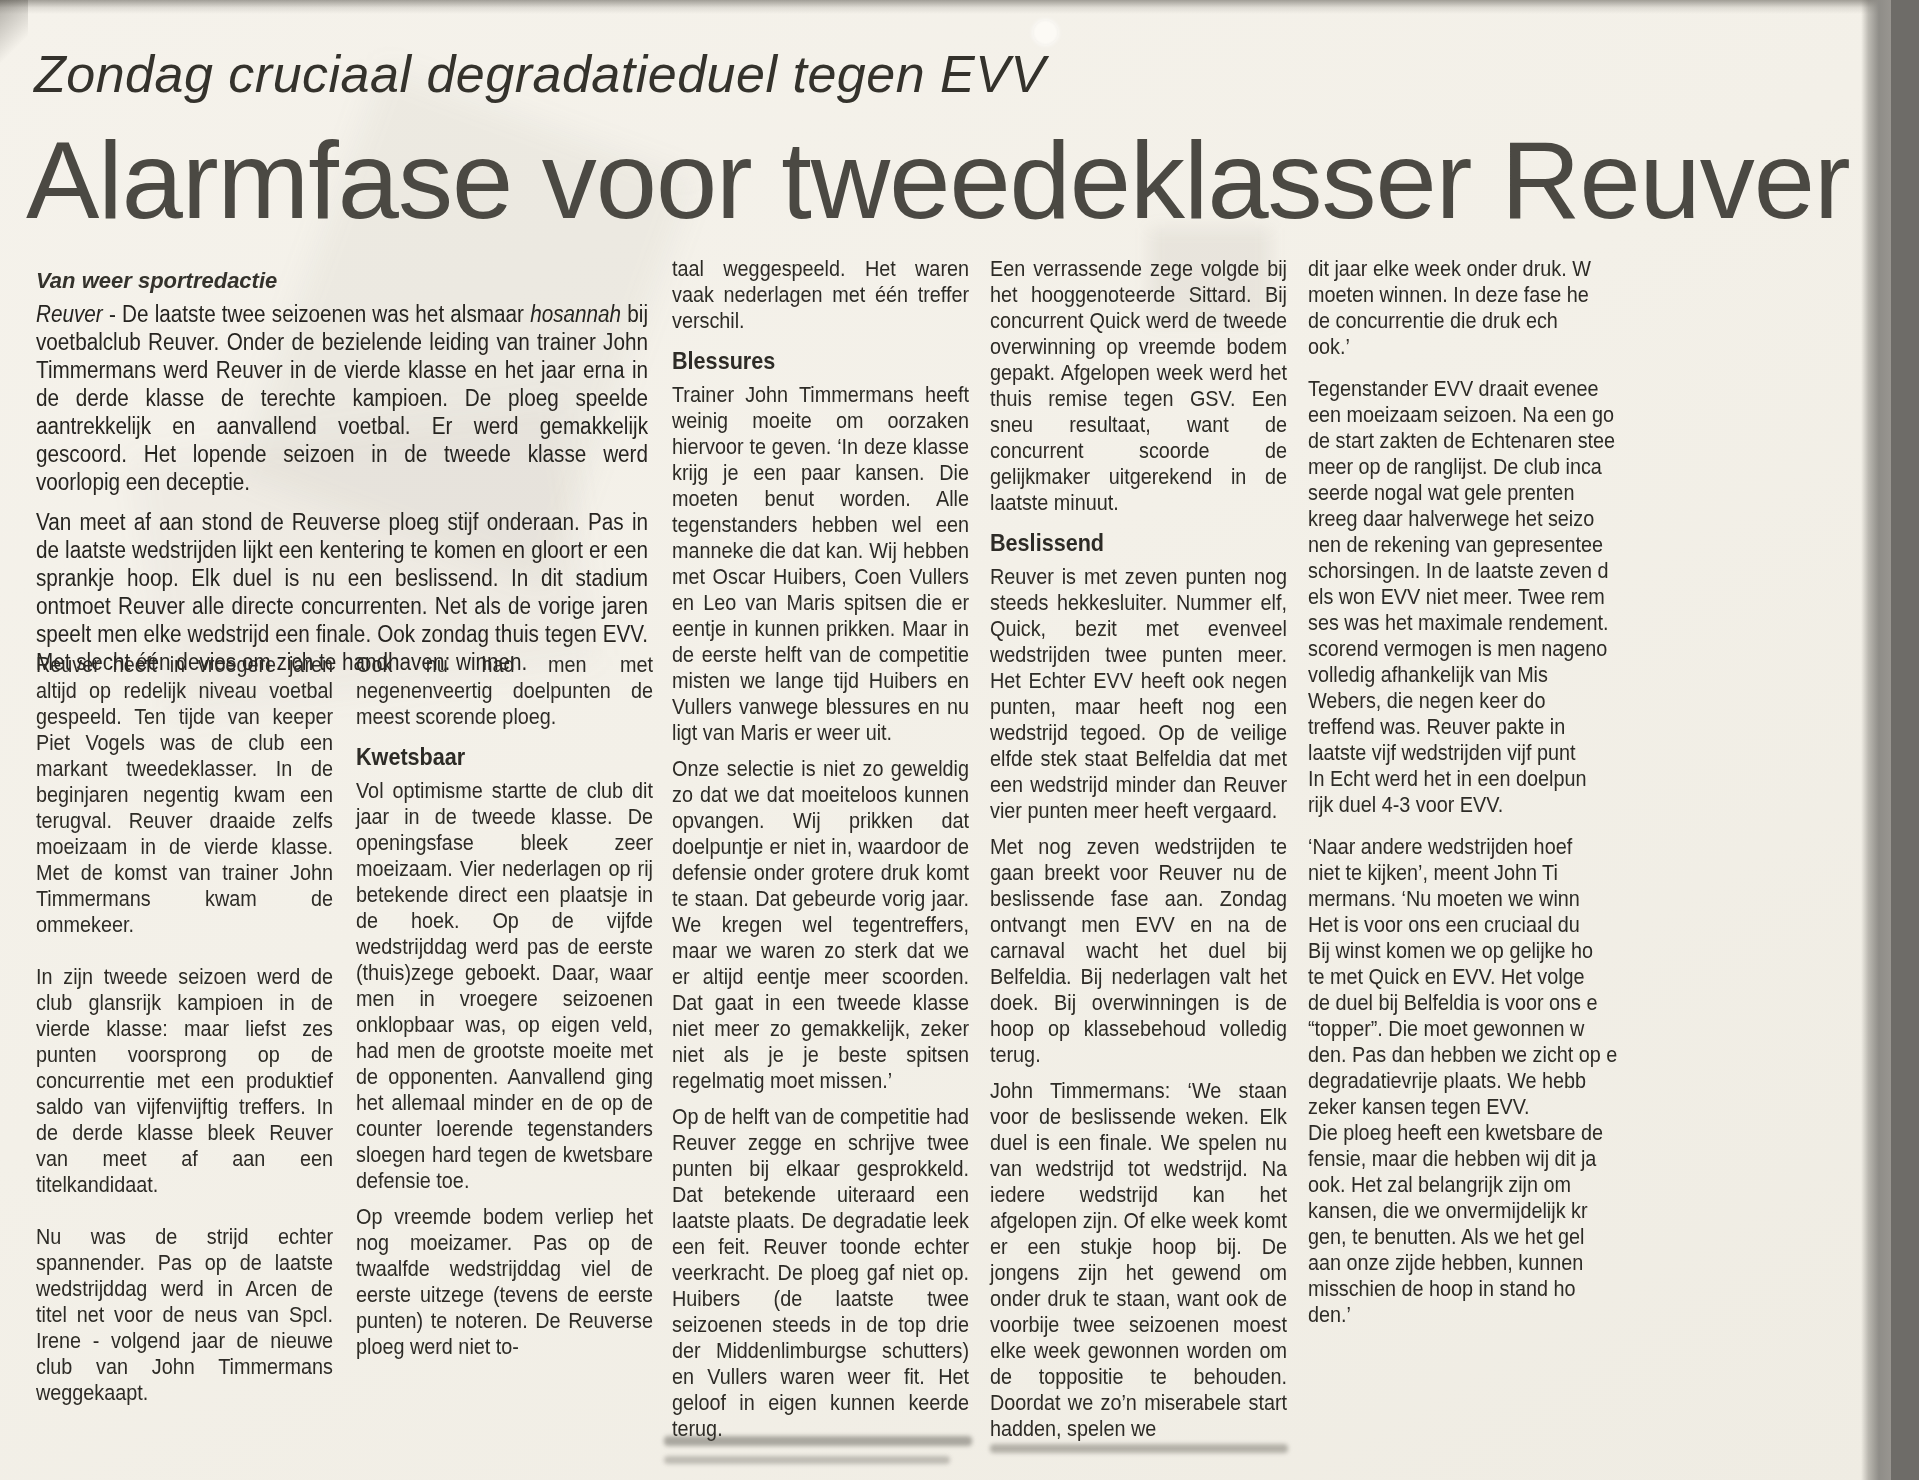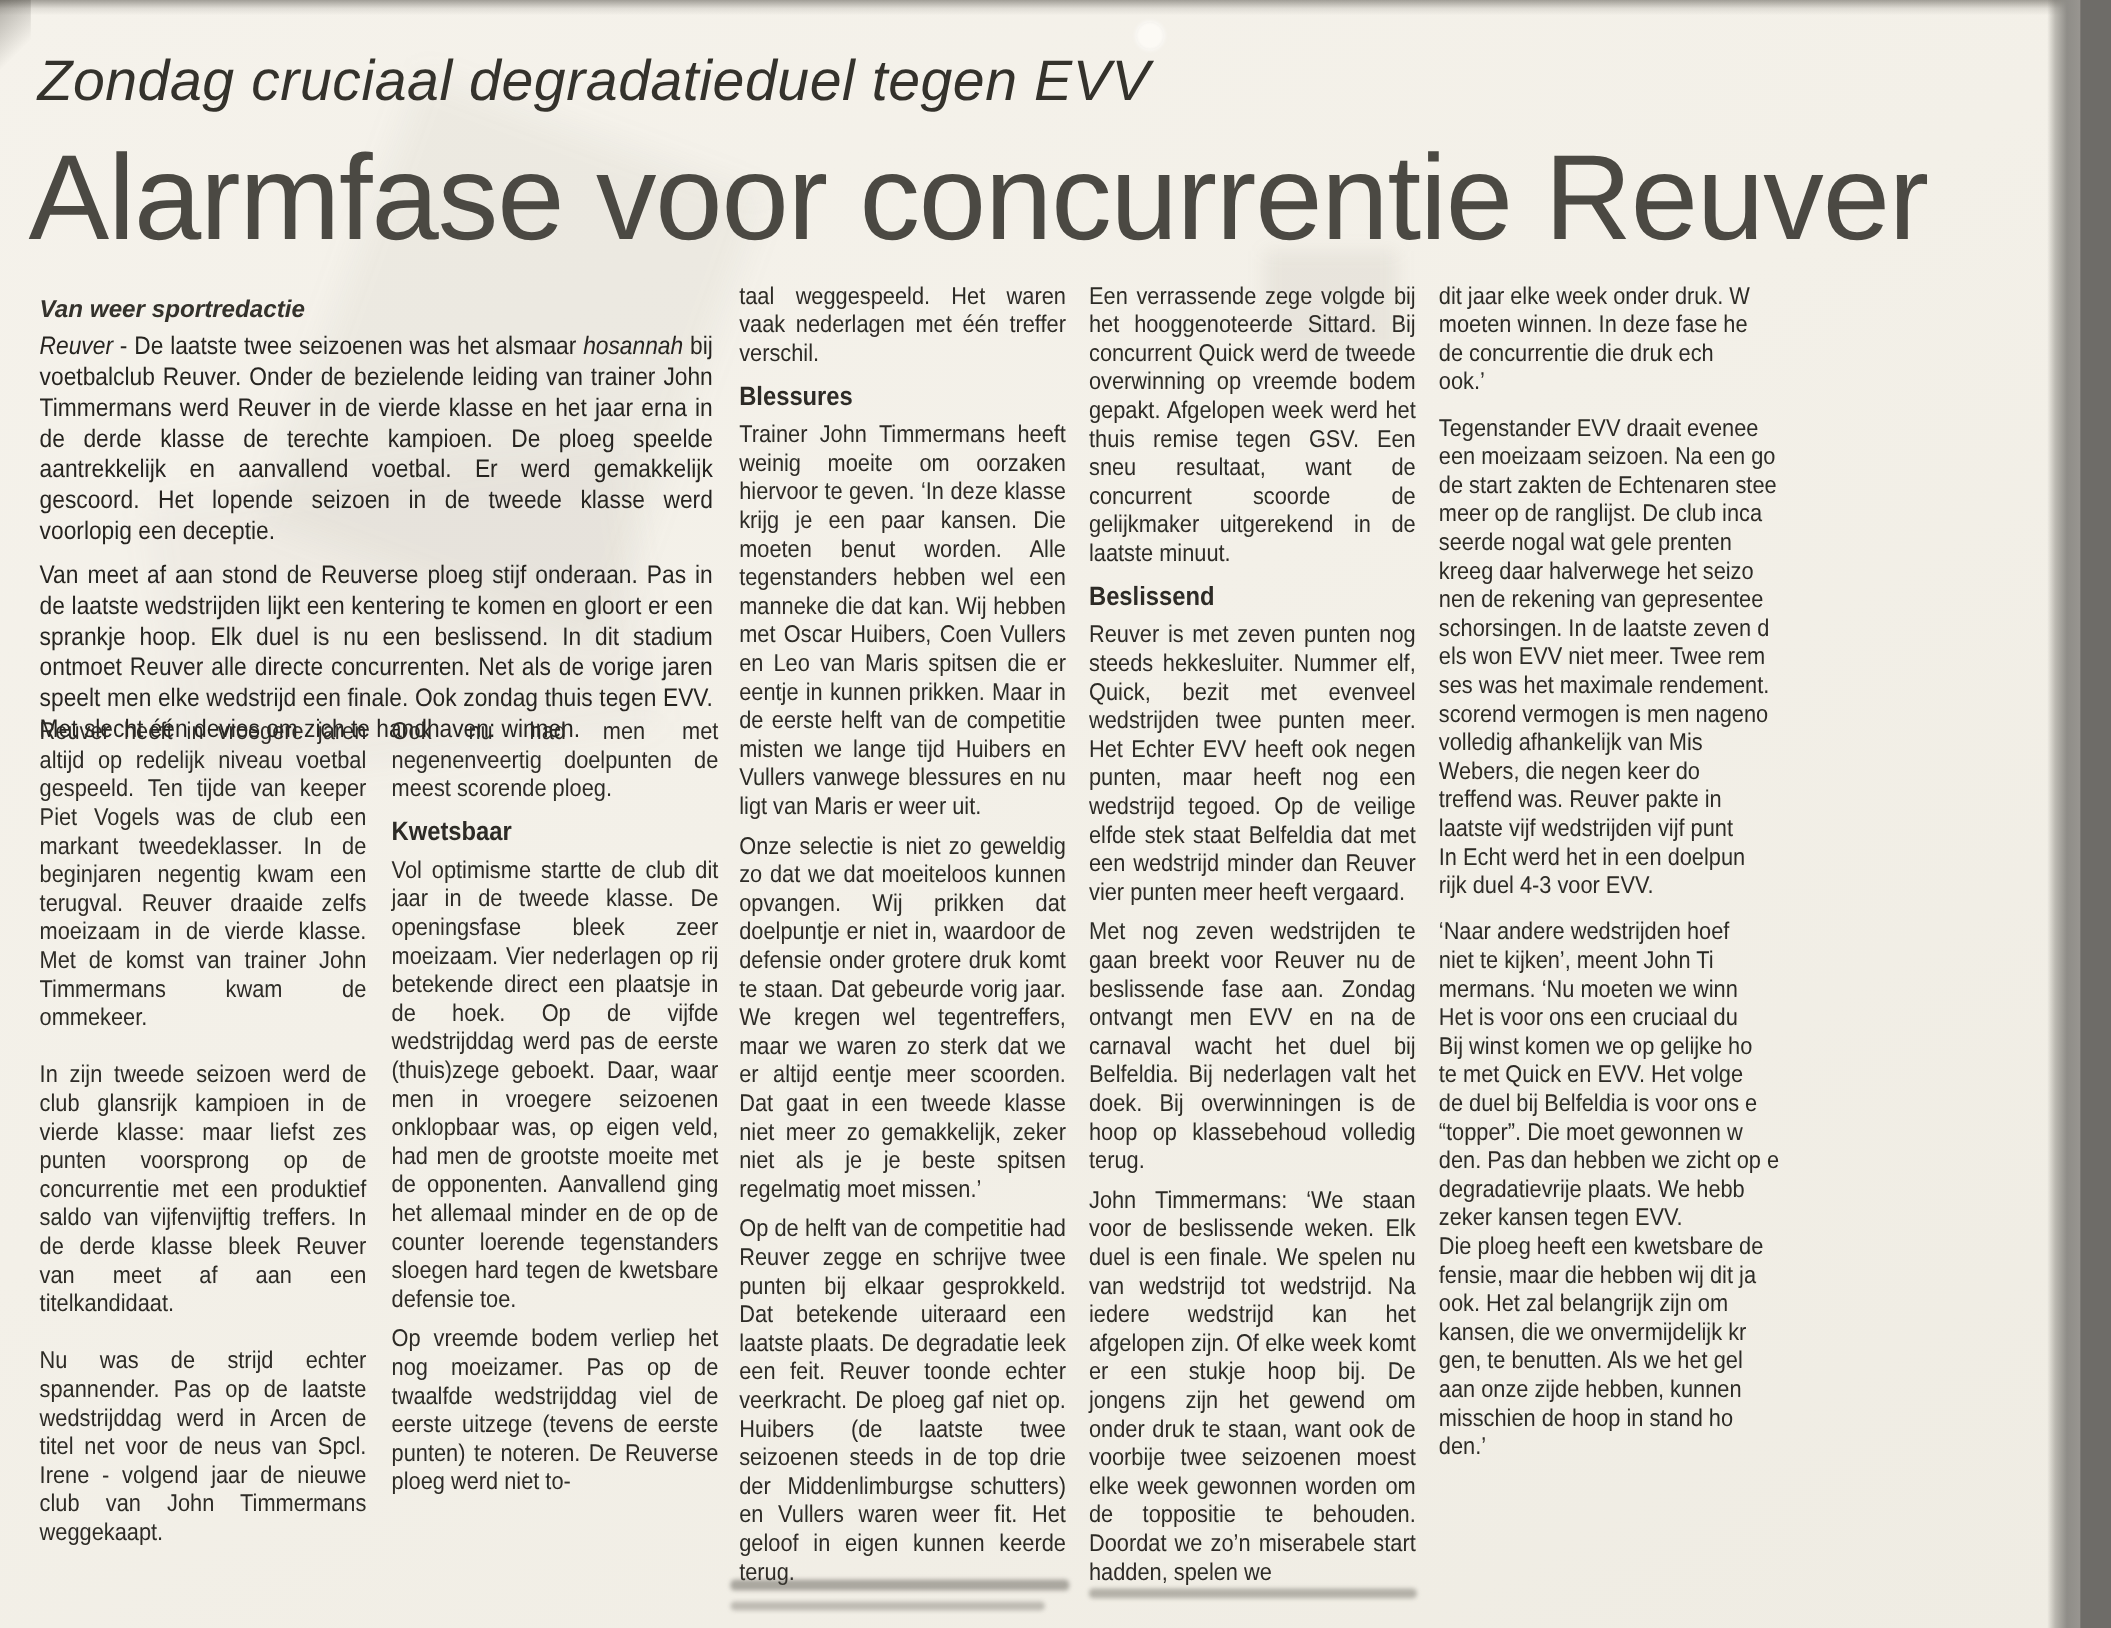--- a/index.html
+++ b/index.html
@@ -67,21 +67,21 @@
 </head>
 <body>
 
 <div id="paper">
 
   <div class="artifact ghost" id="ghost1"></div>
   <div class="artifact ghost" id="ghost2"></div>
   <div class="artifact" id="ghost3"></div>
 
   <div class="kicker">Zondag cruciaal degradatieduel tegen EVV</div>
-  <h1 class="headline">Alarmfase voor concurrentie Reuver</h1>
+  <h1 class="headline">Alarmfase voor tweedeklasser Reuver</h1>
   <div class="byline">Van weer sportredactie</div>
 
   <div class="intro textblock">
     <p class="ip"><span class="leadname">Reuver</span><span> - De laatste twee seizoenen was het alsmaar </span><span class="it">hosannah</span><span> bij voetbalclub Reuver. Onder de bezielende leiding van trainer John Timmermans werd Reuver in de vierde klasse en het jaar erna in de derde klasse de terechte kampioen. De ploeg speelde aantrekkelijk en aanvallend voetbal. Er werd gemakkelijk gescoord. Het lopende seizoen in de tweede klasse werd voorlopig een deceptie.</span></p>
     <p class="ip">Van meet af aan stond de Reuverse ploeg stijf onderaan. Pas in de laatste wedstrijden lijkt een kentering te komen en gloort er een sprankje hoop. Elk duel is nu een beslissend. In dit stadium ontmoet Reuver alle directe concurrenten. Net als de vorige jaren speelt men elke wedstrijd een finale. Ook zondag thuis tegen EVV. Met slecht één devies om zich te handhaven: winnen.</p>
   </div>
 
   <div class="col textblock" id="colA">
     <p class="bp">Reuver heeft in vroegere jaren altijd op redelijk niveau voetbal gespeeld. Ten tijde van keeper Piet Vogels was de club een markant tweedeklasser. In de beginjaren negentig kwam een terugval. Reuver draaide zelfs moeizaam in de vierde klasse. Met de komst van trainer John Timmermans kwam de ommekeer.</p>
     <p class="bp">In zijn tweede seizoen werd de club glansrijk kampioen in de vierde klasse: maar liefst zes punten voorsprong op de concurrentie met een produktief saldo van vijfenvijftig treffers. In de derde klasse bleek Reuver van meet af aan een titelkandidaat.</p>

